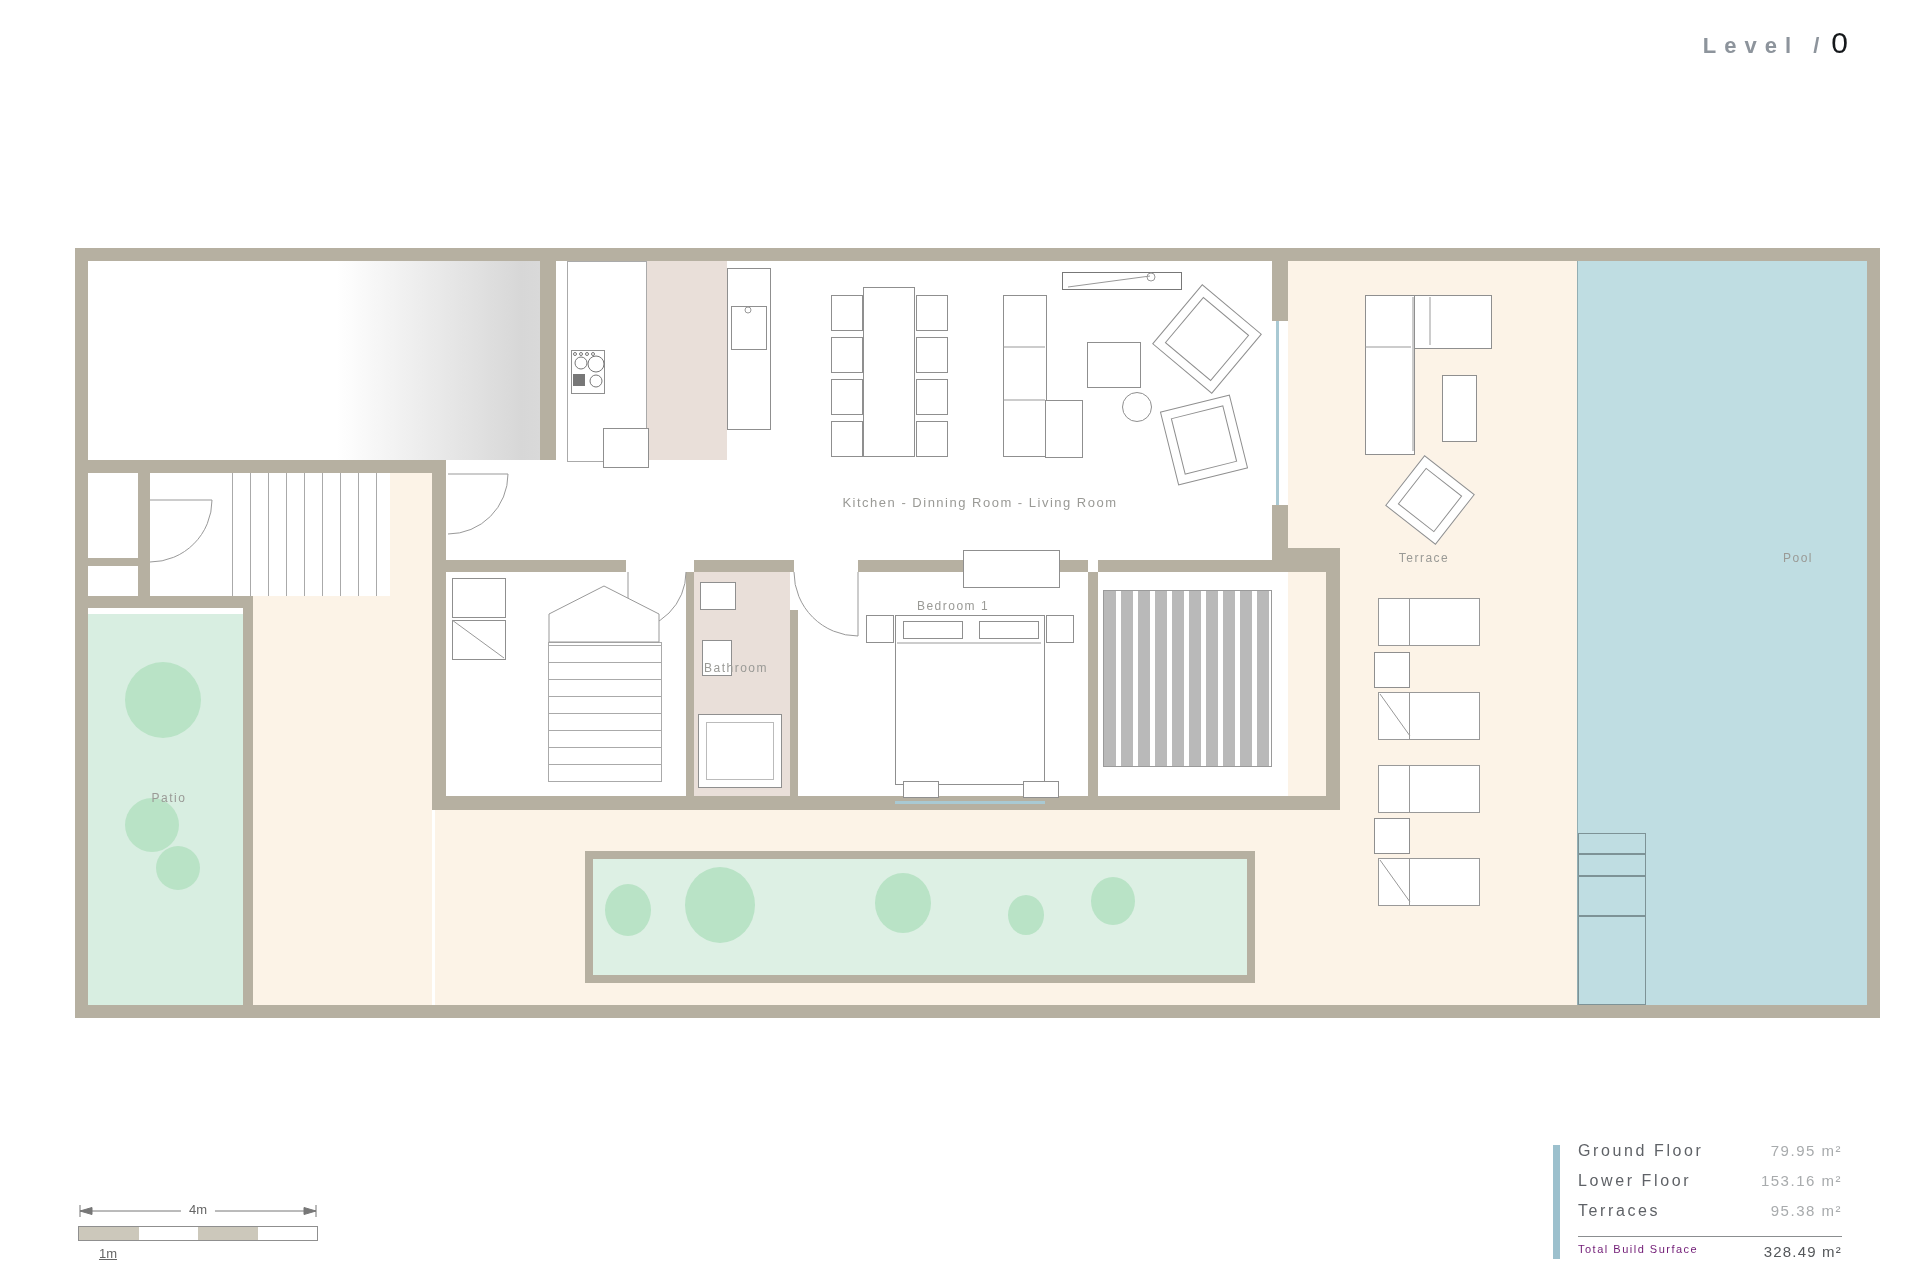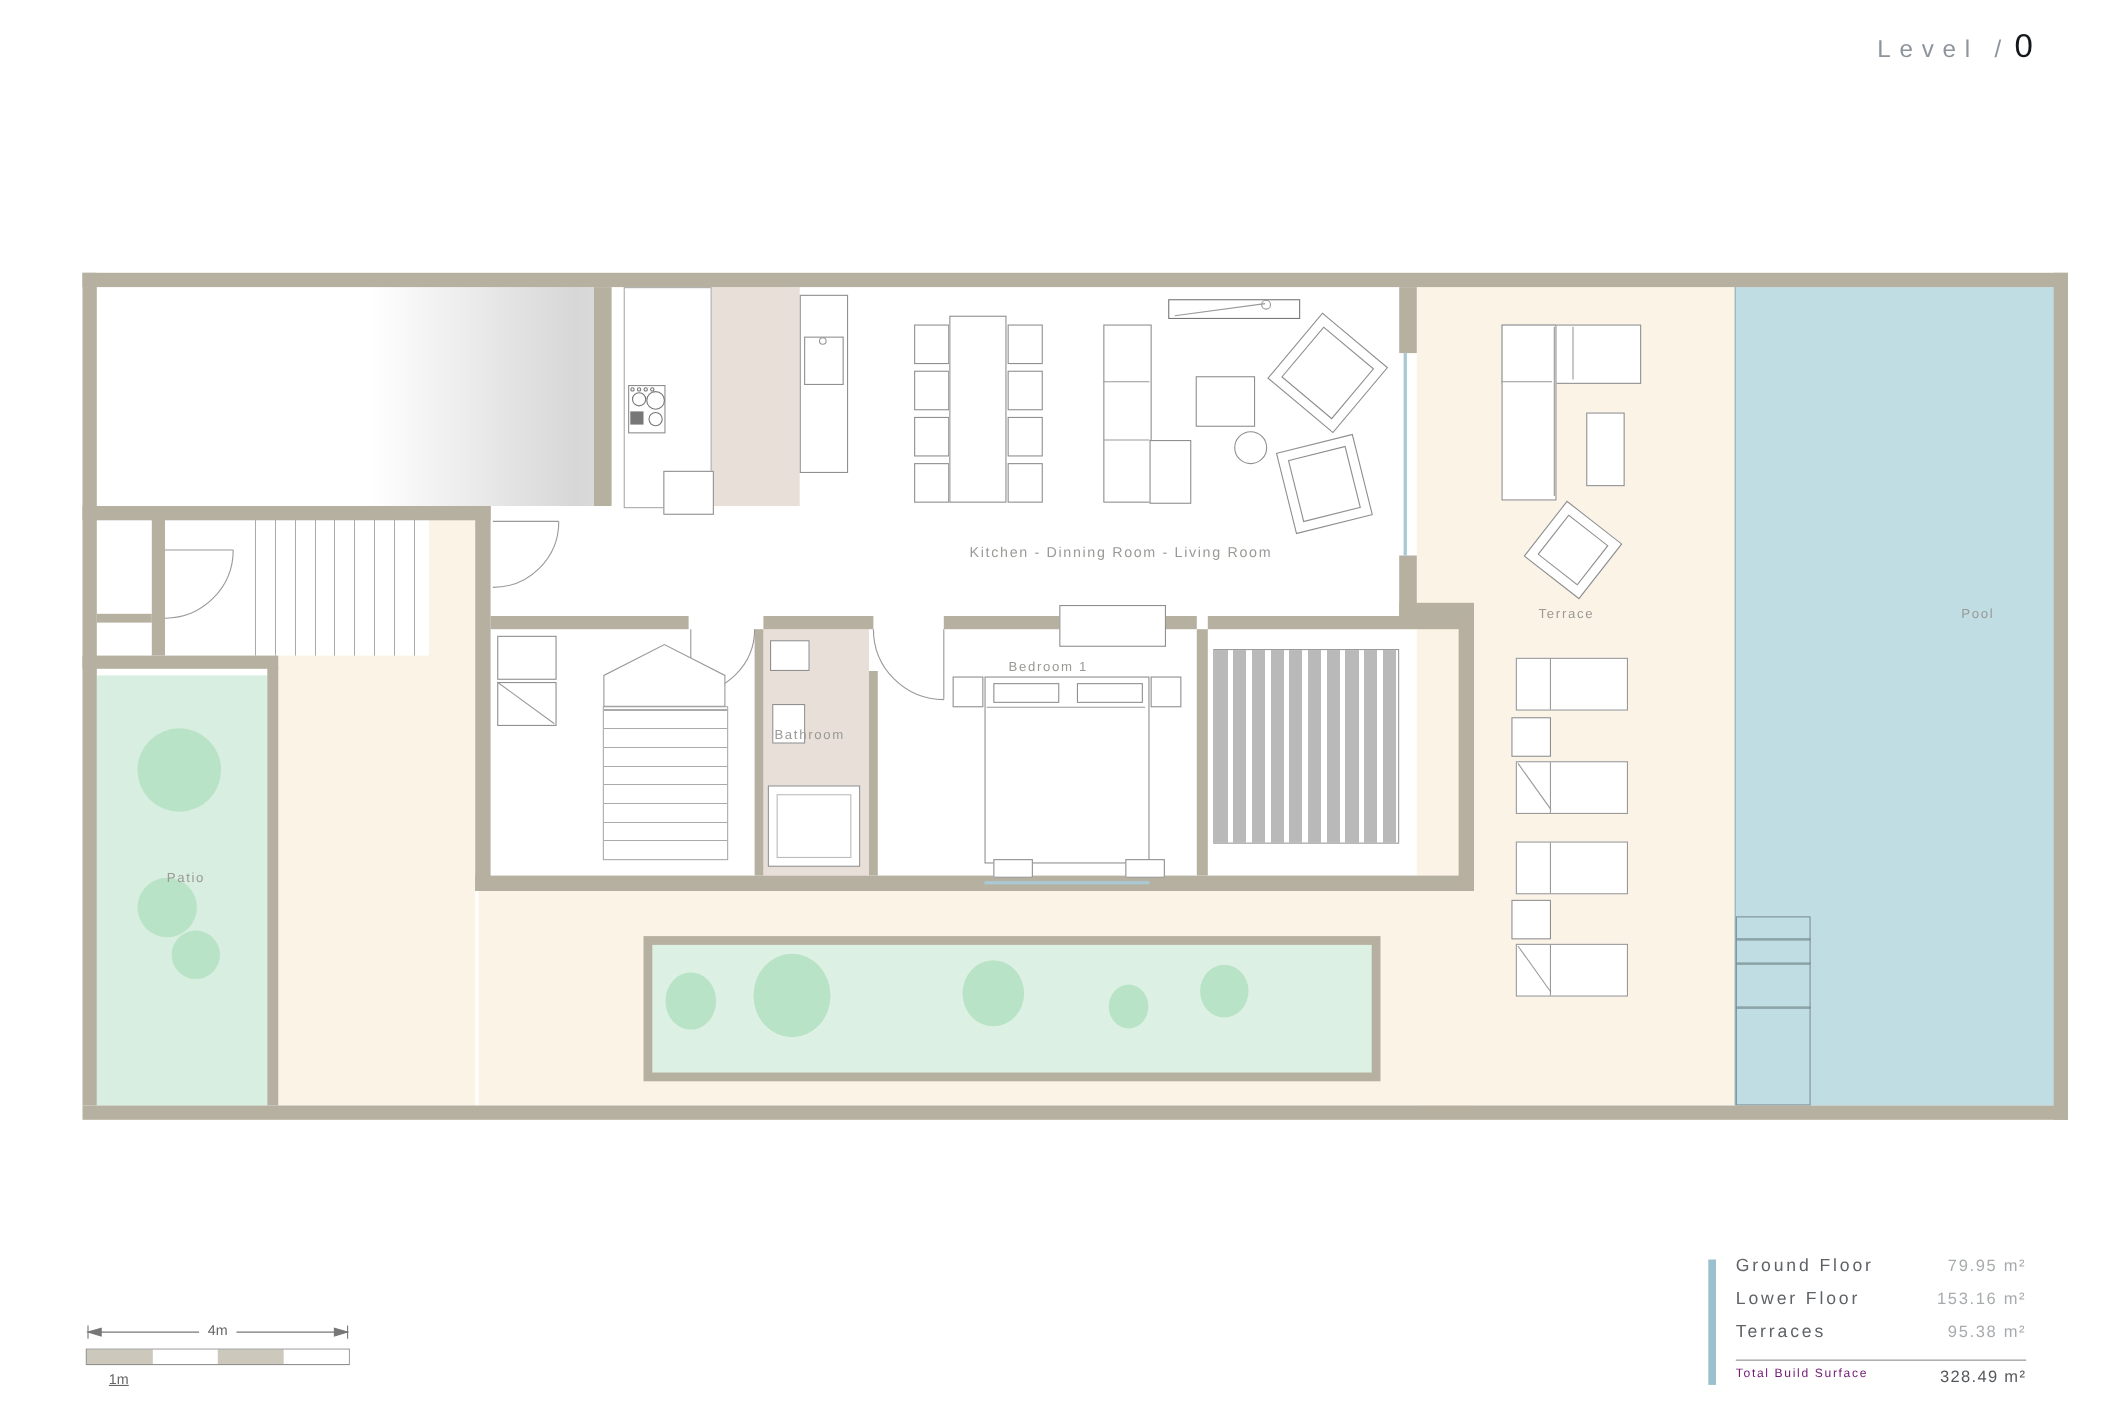--- a/index.html
+++ b/index.html
@@ -11,21 +11,21 @@
   .obox{position:absolute;border:1px solid #999;background:transparent;}
   .lbl{position:absolute;color:#9a9a96;font-size:12px;letter-spacing:1.5px;
        transform:translate(-50%,-50%);white-space:nowrap;}
   .bush{position:absolute;border-radius:50%;background:#b9e3c6;}
   .rot{position:absolute;border:1px solid #8f8f8f;}
   .rot .inner{position:absolute;inset:8px;border:1px solid #8f8f8f;}
   .seat{position:absolute;border:1px solid #999;background:#fff;}
   .seat .div{position:absolute;top:0;bottom:0;left:30px;border-right:1px solid #999;}
   
   .title{position:absolute;top:26px;right:72px;display:flex;align-items:baseline;}
-  .title .pre{color:#8d949c;font-size:22px;letter-spacing:8px;}
+  .title .pre{color:#8d949c;font-size:22px;letter-spacing:8px;font-weight:bold;}
   .title .num{color:#15181b;font-size:30px;font-weight:500;margin-left:4px;}
   
   .legendbar{position:absolute;left:1553px;top:1145px;width:7px;height:114px;background:#9cc0cd;}
   .legend{position:absolute;left:1578px;top:1142px;width:264px;color:#63666a;}
   .legend .row{display:flex;justify-content:space-between;align-items:flex-start;height:30px;}
   .legend .row .l{font-size:16px;letter-spacing:2.6px;color:#5f6putto3 ;color:#5f6267;}
   .legend .row .v{font-size:15px;letter-spacing:1.5px;color:#a8abad;}
   .legend .sep{border-top:1px solid #8b8e90;margin:4px 0 6px 0;}
   .legend .total .l{font-size:11px;letter-spacing:1.5px;color:#701a75;}
   .legend .total .v{font-size:15px;letter-spacing:1.2px;color:#55585b;}
@@ -203,21 +203,21 @@
       <circle cx="596" cy="364" r="8"></circle>
       <circle cx="596" cy="381" r="6"></circle>
       <rect x="573" y="374" width="12" height="12" fill="#777" stroke="none"></rect>
       <circle cx="575" cy="354" r="1.5"></circle>
         <circle cx="581" cy="354" r="1.5"></circle>
       <circle cx="587" cy="354" r="1.5"></circle>
         <circle cx="593" cy="354" r="1.5"></circle>
     </g>
   </svg>
 
-  <div class="lbl" style="left:980px;top:502px;font-size:13px;margin-left:39px;">Kitchen - Dinning Room - Living Room</div>
+  <div class="lbl" style="left:980px;top:502px;font-size:13px;">Kitchen - Dinning Room - Living Room</div>
   <div class="lbl" style="left:953px;top:606px;">Bedroom 1</div>
   <div class="lbl" style="left:736px;top:668px;">Bathroom</div>
   <div class="lbl" style="left:169px;top:798px;">Patio</div>
   <div class="lbl" style="left:1424px;top:558px;">Terrace</div>
   <div class="lbl" style="left:1798px;top:558px;">Pool</div>
 </div>
 
 <div class="scale">
   <svg class="overlay" width="240" height="20" viewBox="0 0 240 20" style="top:0;left:0;">
     <g stroke="#777" stroke-width="1" fill="#777">

